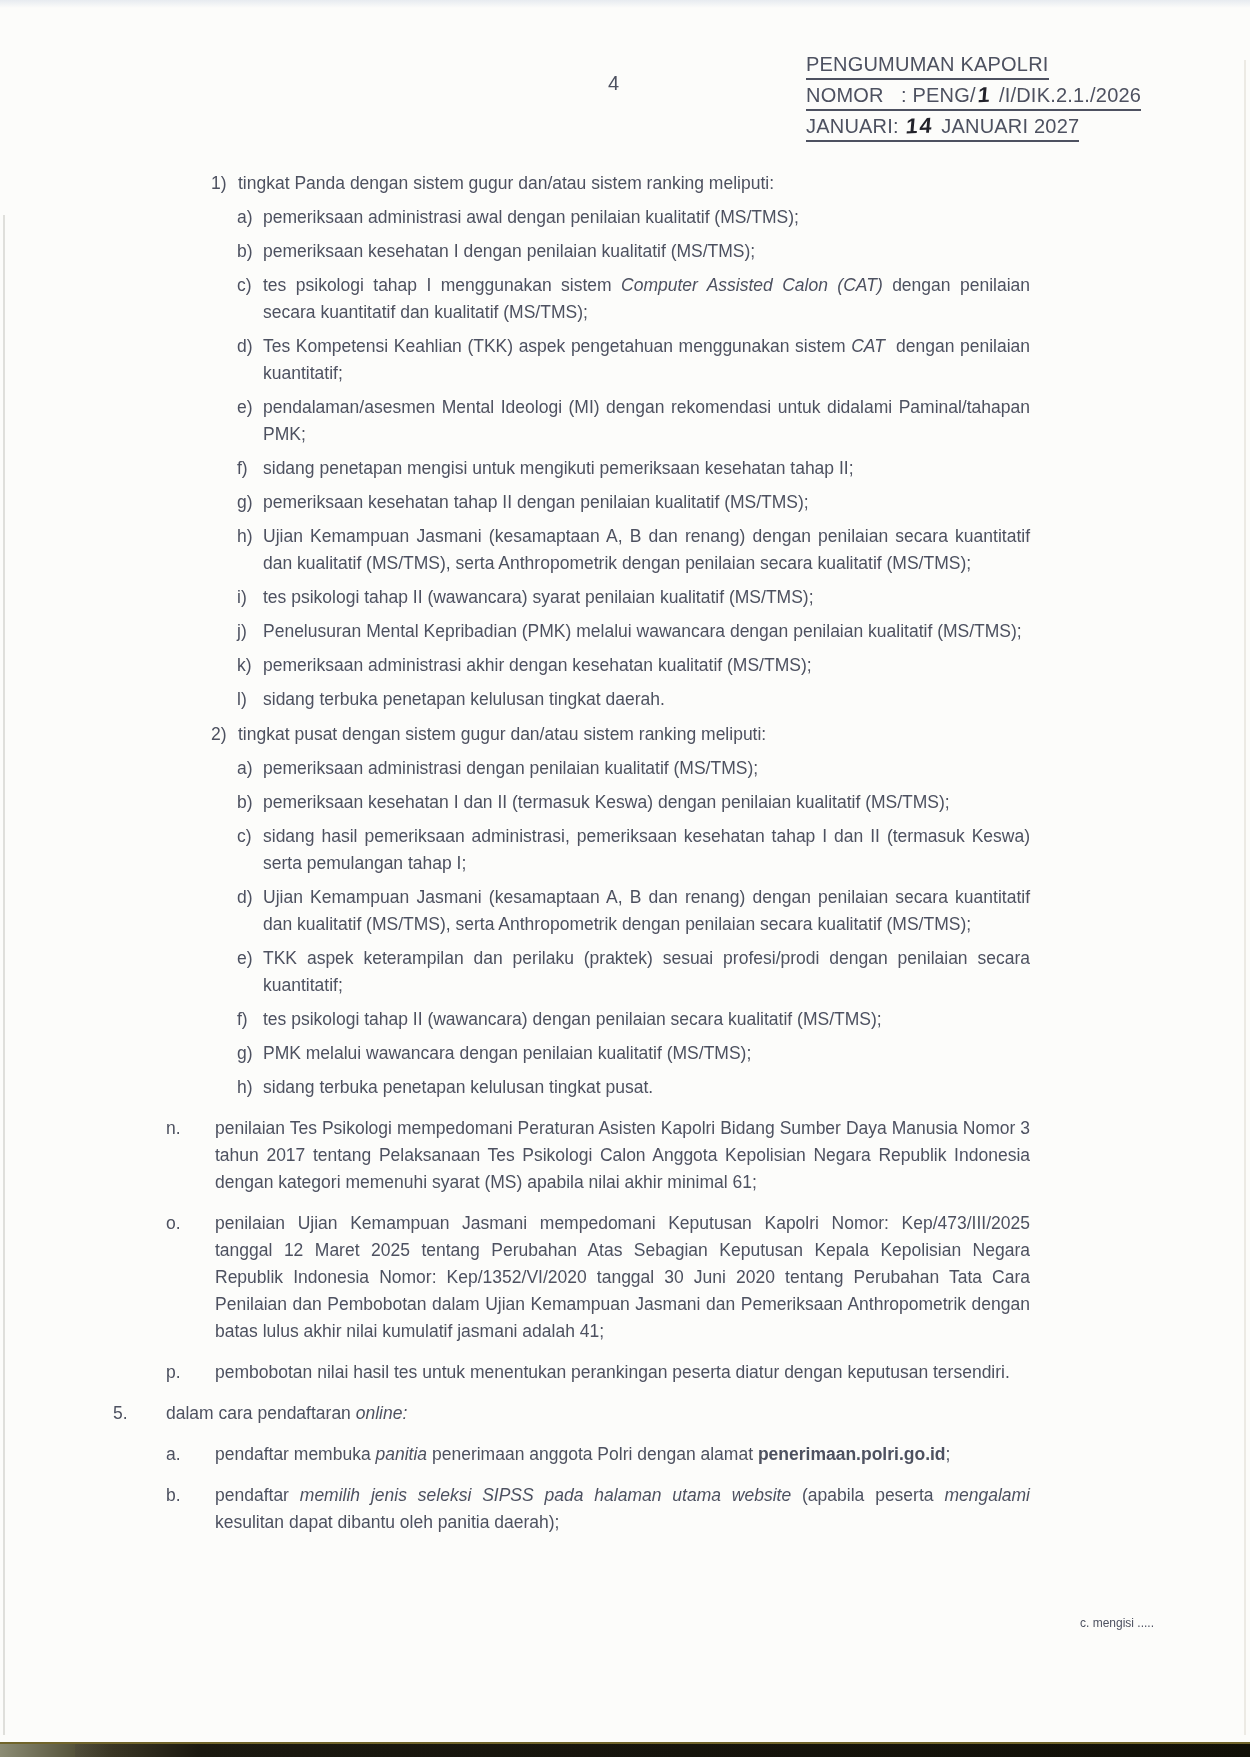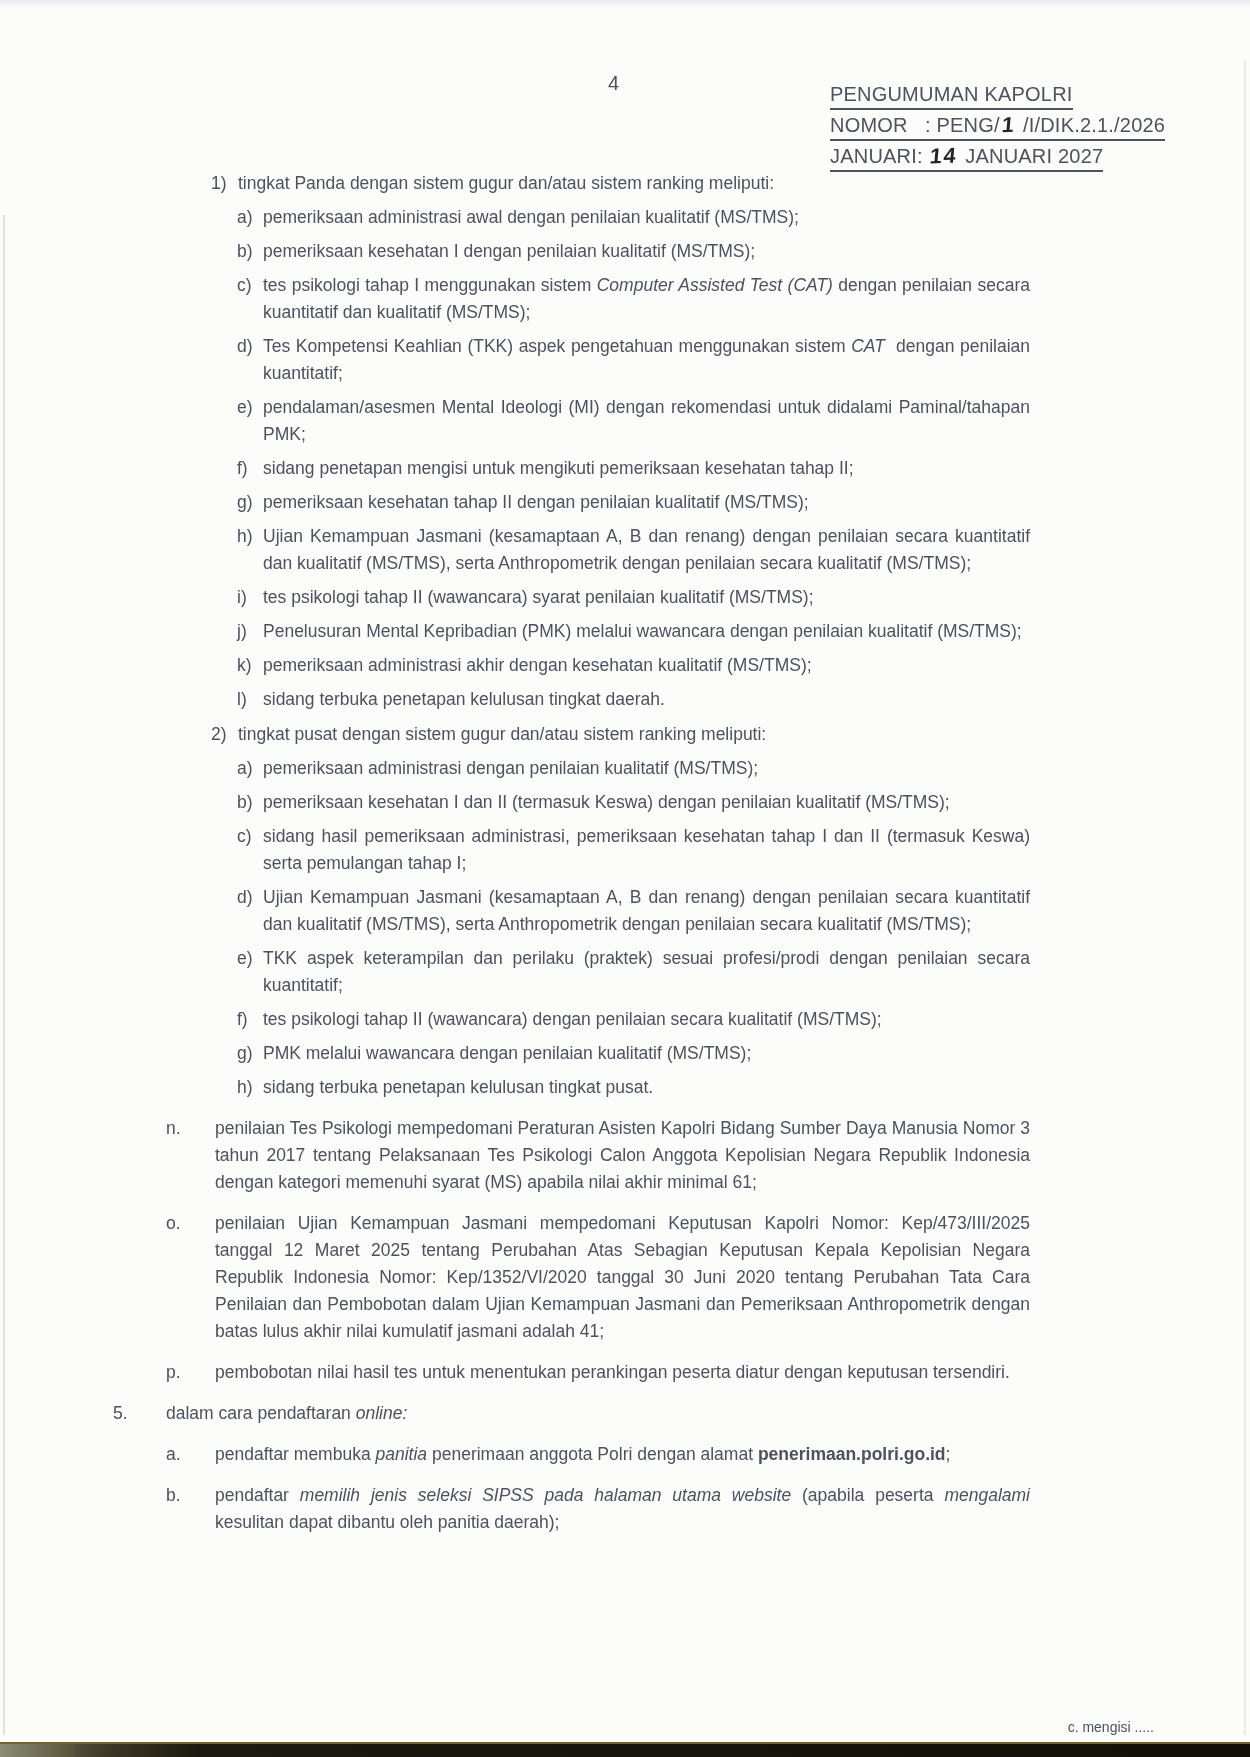--- a/index.html
+++ b/index.html
@@ -20,21 +20,21 @@
   .scan-top{position:absolute;left:0;top:0;width:100%;height:8px;
     background:linear-gradient(180deg,#e7ebf0,rgba(231,235,240,0));}
   .scan-left-line{position:absolute;left:3px;top:215px;bottom:22px;width:2px;background:#cbcbc7;opacity:.6;}
   .scan-right-line{position:absolute;right:4px;top:60px;bottom:22px;width:2px;background:#e6e3da;opacity:.7;}
   .scan-bottom{position:absolute;left:0;bottom:0;width:100%;height:15px;
     background:linear-gradient(90deg,#8c8c74 0%,#55533a 6%,#26231404 0%),
                linear-gradient(90deg,#7e7d66 0%,#3a3624 9%,#1b1910 16%,var(--scan-band) 55%,#111007 100%);
     border-top:2px solid #71652a;}
   
   .page-number{position:absolute;left:608px;top:70px;font-size:20px;line-height:26px;}
-  .header-block{position:absolute;left:806px;top:82px;margin-left:24px;}
+  .header-block{position:absolute;left:806px;top:52px;}
   .header-line{
     display:block;width:max-content;font-size:20px;line-height:24px;
     padding-bottom:2px;border-bottom:2px solid var(--ink);margin-bottom:3px;
     letter-spacing:.2px;white-space:pre;
   }
   
   .doc-body{position:absolute;left:0;top:170px;right:0;}
   .row{display:flex;margin-right:220px;font-size:17.5px;line-height:27px;}
   .item-marker{flex:0 0 auto;white-space:pre;}
   .item-text{flex:1 1 auto;text-align:justify;}
@@ -44,21 +44,21 @@
   .lvl4{margin-left:237px;margin-top:7px;}  .lvl4 .item-marker{width:26px;}
   .row:first-child{margin-top:0;}
   .it{font-style:italic;}
   .bd{font-weight:bold;}
   .hw{
     display:inline-block;color:var(--handwriting);font-weight:700;
     transform:skewX(-7deg) rotate(-2deg);font-size:1.08em;letter-spacing:1.5px;
     padding:0 2px;
   }
   
-  .catchword{position:absolute;right:96px;top:1714px;font-size:14px;line-height:27px;text-align:right;}
+  .catchword{position:absolute;right:96px;top:1610px;font-size:12px;line-height:27px;text-align:right;}
 </style>
 </head>
 <body>
 
 <div class="scan-top"></div>
 <div class="scan-left-line"></div>
 <div class="scan-right-line"></div>
 <div class="scan-bottom"></div>
 
 <div class="page-number">4</div>
@@ -77,21 +77,21 @@
     <div class="row lvl4">
     <span class="item-marker">a)</span>
     <span class="item-text"><span>pemeriksaan administrasi awal dengan penilaian kualitatif (MS/TMS);</span></span>
   </div>
     <div class="row lvl4">
     <span class="item-marker">b)</span>
     <span class="item-text"><span>pemeriksaan kesehatan I dengan penilaian kualitatif (MS/TMS);</span></span>
   </div>
     <div class="row lvl4">
     <span class="item-marker">c)</span>
-    <span class="item-text"><span>tes psikologi tahap I menggunakan sistem </span><span class="it">Computer Assisted Test (CAT)</span><span> dengan penilaian secara kuantitatif dan kualitatif (MS/TMS);</span></span>
+    <span class="item-text"><span>tes psikologi tahap I menggunakan sistem </span><span class="it">Computer Assisted Calon (CAT)</span><span> dengan penilaian secara kuantitatif dan kualitatif (MS/TMS);</span></span>
   </div>
     <div class="row lvl4">
     <span class="item-marker">d)</span>
     <span class="item-text"><span>Tes Kompetensi Keahlian (TKK) aspek pengetahuan menggunakan sistem </span><span class="it">CAT</span><span>&nbsp; dengan penilaian kuantitatif;</span></span>
   </div>
     <div class="row lvl4">
     <span class="item-marker">e)</span>
     <span class="item-text"><span>pendalaman/asesmen Mental Ideologi (MI) dengan rekomendasi untuk didalami Paminal/tahapan PMK;</span></span>
   </div>
     <div class="row lvl4">

